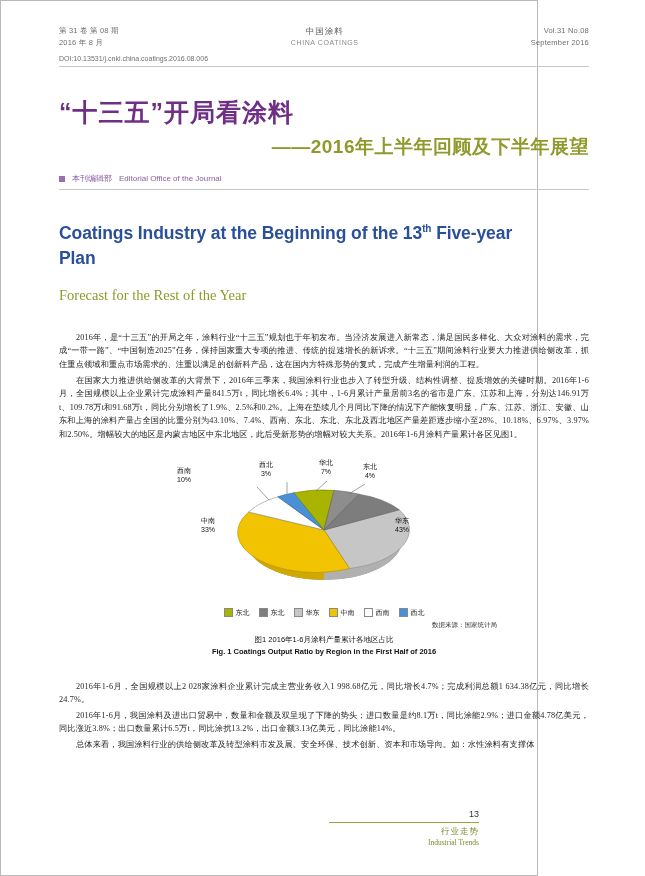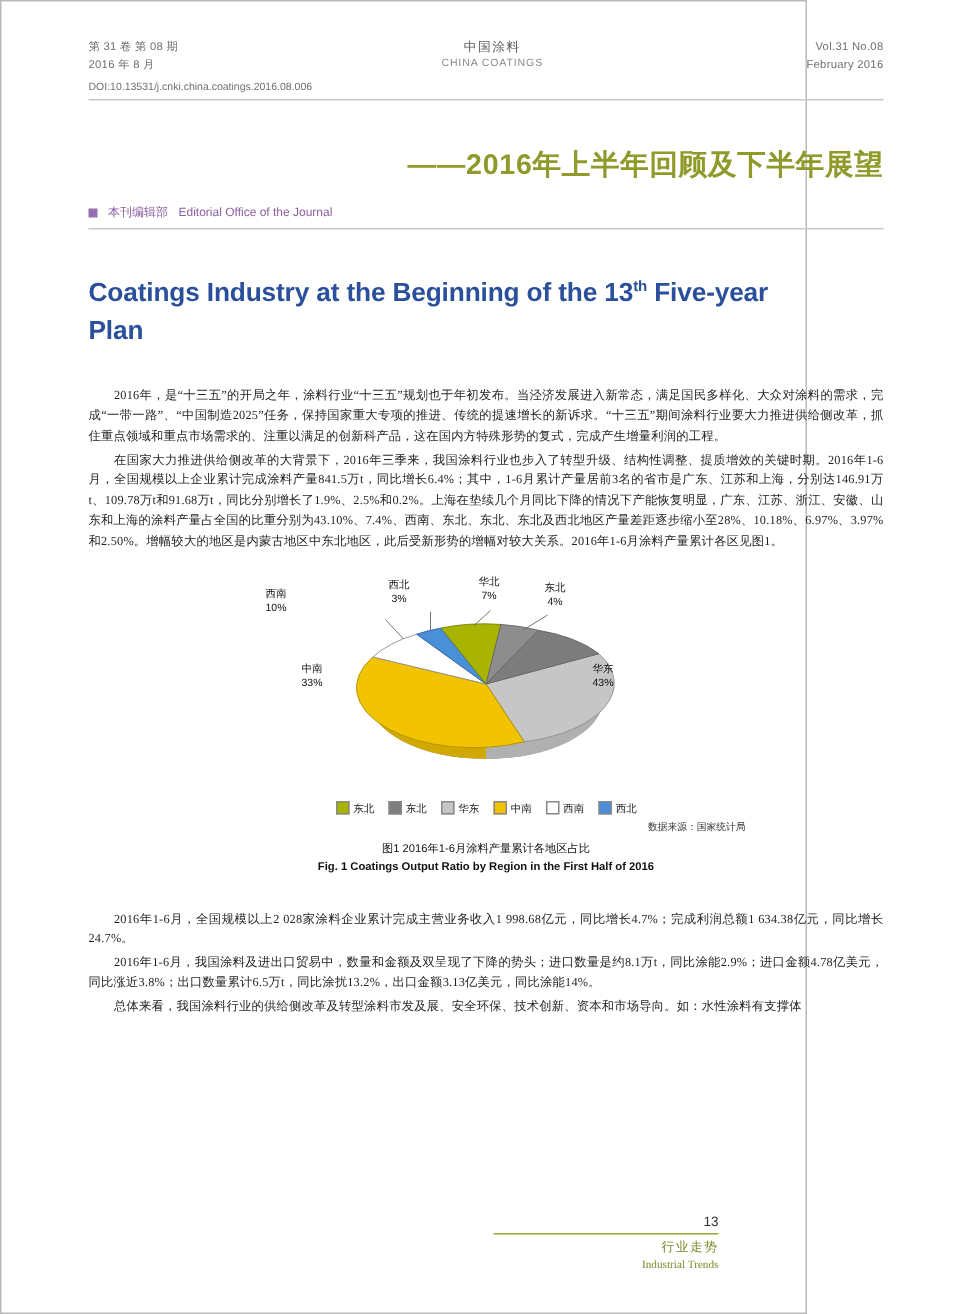--- a/index.html
+++ b/index.html
@@ -239,42 +239,44 @@
       <div class="hdr-left">
         <div>第 31 卷  第 08 期</div>
         <div>2016 年 8 月</div>
       </div>
       <div class="hdr-center">
         <div class="cn">中国涂料</div>
         <div class="en">CHINA COATINGS</div>
       </div>
       <div class="hdr-right">
         <div>Vol.31   No.08</div>
-        <div>February 2016</div>
+        <div>September 2016</div>
       </div>
     </div>
     <div class="doi">DOI:10.13531/j.cnki.china.coatings.2016.08.006</div>
     <div class="rule-top"></div>
 
     <div class="cn-title-block">
+      <div class="cn-title">“十三五”开局看涂料</div>
       <div class="cn-subtitle">——2016年上半年回顾及下半年展望</div>
       <div class="author-row">
         <span class="sq"></span>
         <span class="author-cn">本刊编辑部</span>
         <span class="author-en">Editorial Office of the Journal</span>
       </div>
     </div>
 
     <div class="rule-meta"></div>
 
     <div class="en-title">
       <span>Coatings Industry at the Beginning of the 13</span><sup>th</sup><span> Five-year</span><br>
       <span>Plan</span>
     </div>
     <div class="en-sub">
+      <div>Forecast for the Rest of the Year</div>
     </div>
 
     <div class="body-text">
       <p>2016年，是“十三五”的开局之年，涂料行业“十三五”规划也于年初发布。当泾济发展进入新常态，满足国民多样化、大众对涂料的需求，完成“一带一路”、“中国制造2025”任务，保持国家重大专项的推进、传统的提速增长的新诉求。“十三五”期间涂料行业要大力推进供给侧改革，抓住重点领域和重点市场需求的、注重以满足的创新科产品，这在国内方特殊形势的复式，完成产生增量利润的工程。</p>
       <p>在国家大力推进供给侧改革的大背景下，2016年三季来，我国涂料行业也步入了转型升级、结构性调整、提质增效的关键时期。2016年1-6月，全国规模以上企业累计完成涂料产量841.5万t，同比增长6.4%；其中，1-6月累计产量居前3名的省市是广东、江苏和上海，分别达146.91万t、109.78万t和91.68万t，同比分别增长了1.9%、2.5%和0.2%。上海在垫续几个月同比下降的情况下产能恢复明显，广东、江苏、浙江、安徽、山东和上海的涂料产量占全国的比重分别为43.10%、7.4%、西南、东北、东北、东北及西北地区产量差距逐步缩小至28%、10.18%、6.97%、3.97%和2.50%。增幅较大的地区是内蒙古地区中东北地区，此后受新形势的增幅对较大关系。2016年1-6月涂料产量累计各区见图1。</p>
     </div>
 
     <div class="figure">
       <div class="chart-wrap">
         <svg width="330" height="150" viewBox="0 0 330 150">

